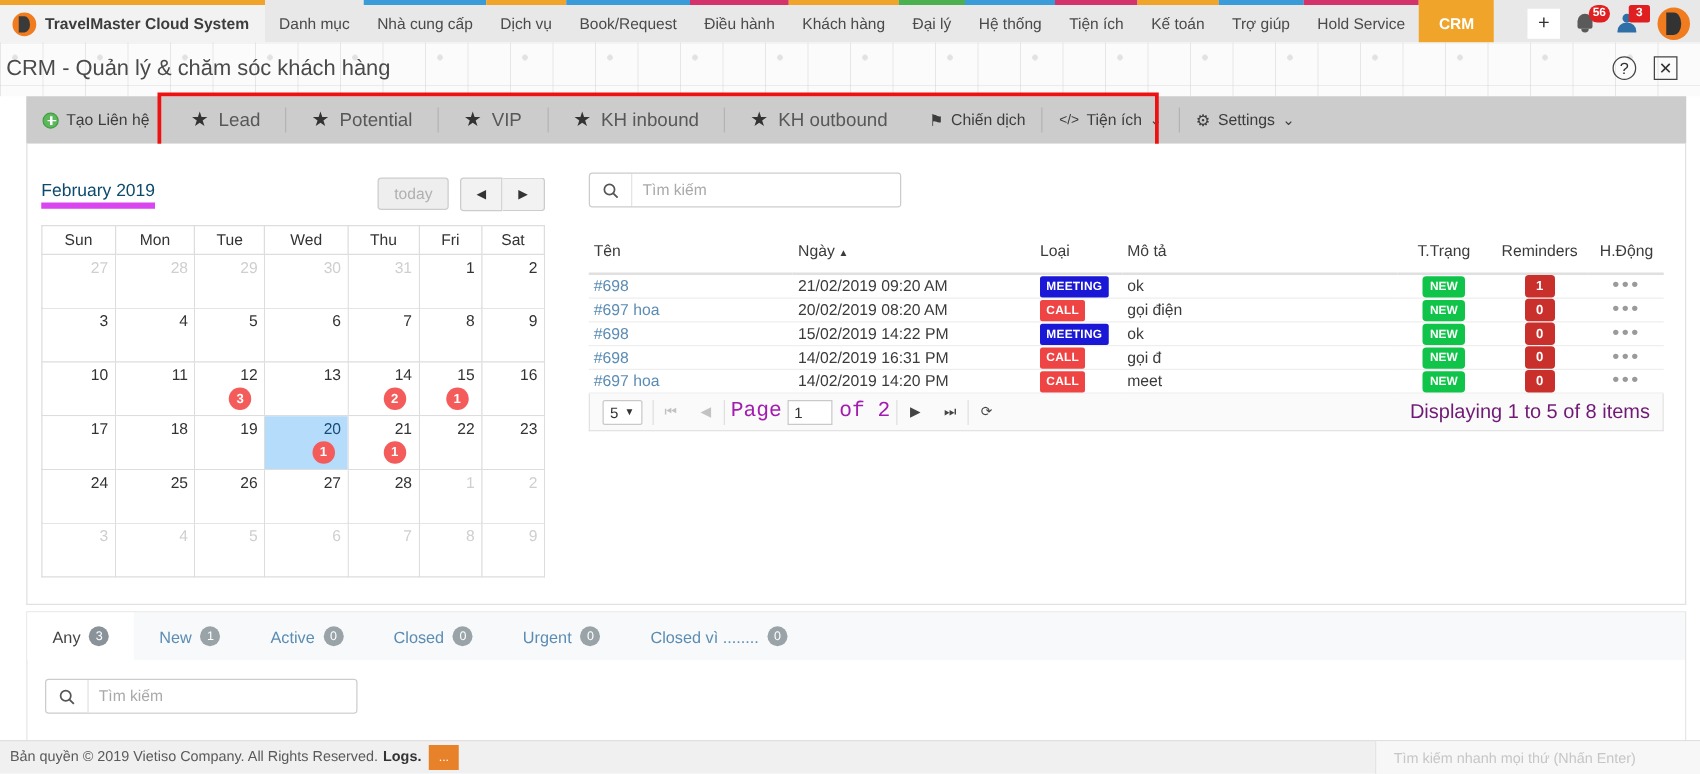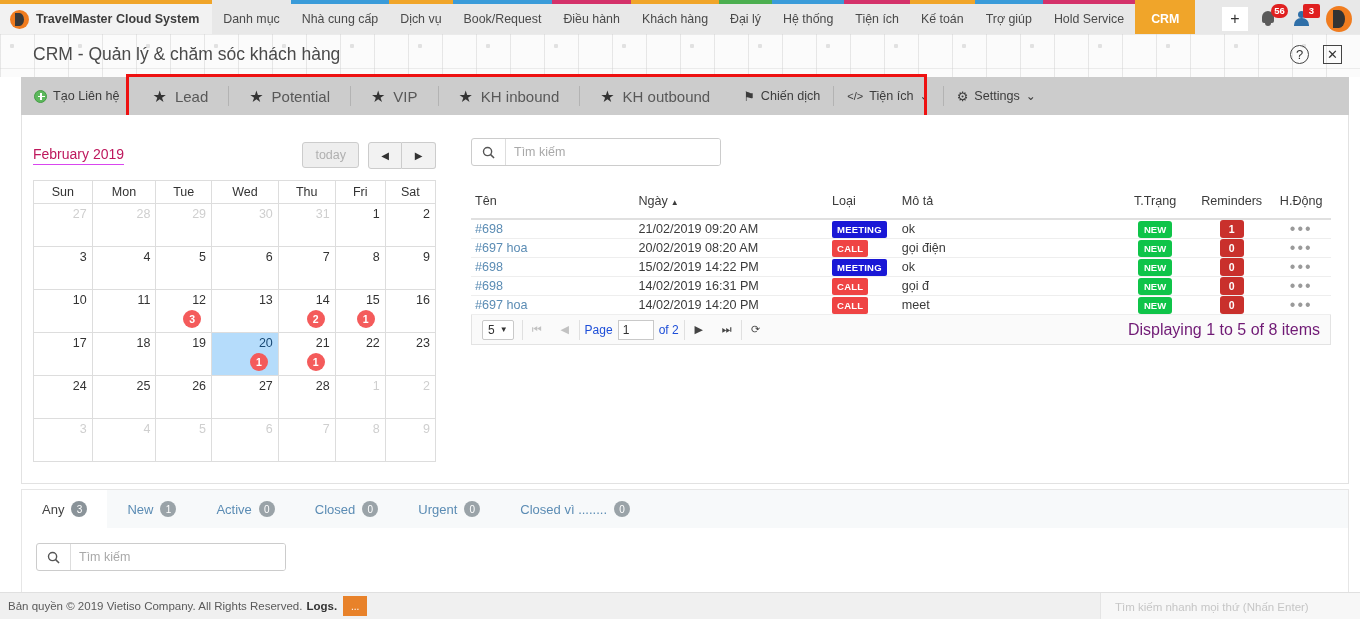--- a/index.html
+++ b/index.html
@@ -91,21 +91,21 @@
   .titlebar {
     position: absolute; top: 34px; left: 0; width: 1360px; height: 43px;
     background: #fbfbfb;
     background-image:
       linear-gradient(90deg, rgba(210,210,210,.5) 1px, transparent 1px),
       linear-gradient(rgba(210,210,210,.4) 1px, transparent 1px),
       radial-gradient(circle at 12px 12px, rgba(200,200,200,.5) 2px, transparent 2.5px);
     background-size: 34px 34px, 34px 34px, 68px 44px;
   }
   .page-title {
-    position: absolute; left: 33px; top: 10px;
+    position: absolute; left: 5px; top: 10px;
     font-size: 17.5px; color: #4a4a4a;
   }
   .tb-icons { position: absolute; right: 18px; top: 11px; display: flex; gap: 14px; }
   .circ-q {
     width: 19px; height: 19px; border-radius: 50%; border: 1.6px solid #444;
     font-size: 13px; color: #333; display: flex; align-items: center;
     justify-content: center; cursor: pointer;
   }
   .sq-x {
     width: 19px; height: 19px; border: 1.6px solid #444; color: #333;
@@ -151,21 +151,21 @@
     position: absolute; top: 115px; left: 21px; width: 1328px; height: 369px;
     background: #ffffff; border: 1px solid #e2e2e2; border-top: none;
   }
 
   
   .cal { position: absolute; left: 11px; top: 23px; width: 403px; }
   .cal-head {
     display: flex; align-items: center; justify-content: space-between; height: 34px;
   }
   .cal-month {
-    font-size: 14px; color: #be185d; border-bottom: 1px solid #d946ef;
+    font-size: 14px; color: #0c4a6e; border-bottom: 5px solid #d946ef;
     padding-bottom: 2px;
   }
   .cal-ctrls { display: flex; align-items: center; gap: 9px; }
   .btn-today {
     background: #eeeeee; border: 1px solid #cccccc; color: #b0b0b0;
     font-size: 12.5px; padding: 5px 12px; border-radius: 3px; cursor: default;
   }
   .arrow-grp { display: flex; }
   .btn-arrow {
     background: #f2f2f2; border: 1px solid #cccccc; width: 34px; height: 27px;
@@ -241,21 +241,21 @@
   .pg-sel {
     display: flex; align-items: center; gap: 5px; border: 1px solid #c9c9c9;
     background: #fff; font-size: 12px; padding: 2px 5px; margin: 0 8px;
     border-radius: 2px; cursor: pointer; color: #333;
   }
   .pg-sep { width: 1px; height: 20px; background: #e0e0e0; }
   .pg-btn {
     width: 28px; text-align: center; font-size: 11px; color: #444; cursor: pointer;
   }
   .pg-btn.dim { color: #c2c2c2; }
-  .pg-label { font-size: 12px; color: #1d4ed8; margin: 0 5px; }
+  .pg-label { font-size: 17px; color: #a21caf; margin: 0 5px; font-family: Liberation Mono, monospace; }
   .pg-input {
     width: 36px; height: 20px; border: 1px solid #c9c9c9; font-size: 12px;
     padding: 0 4px; color: #333; font-family: "Liberation Sans", sans-serif;
   }
   .pg-disp { margin-left: auto; font-size: 16px; color: #701a75; padding-right: 8px; }
 
   
   .bottom {
     position: absolute; top: 489px; left: 21px; width: 1328px; height: 116px;
     background: #ffffff; border: 1px solid #e6e6e6;

